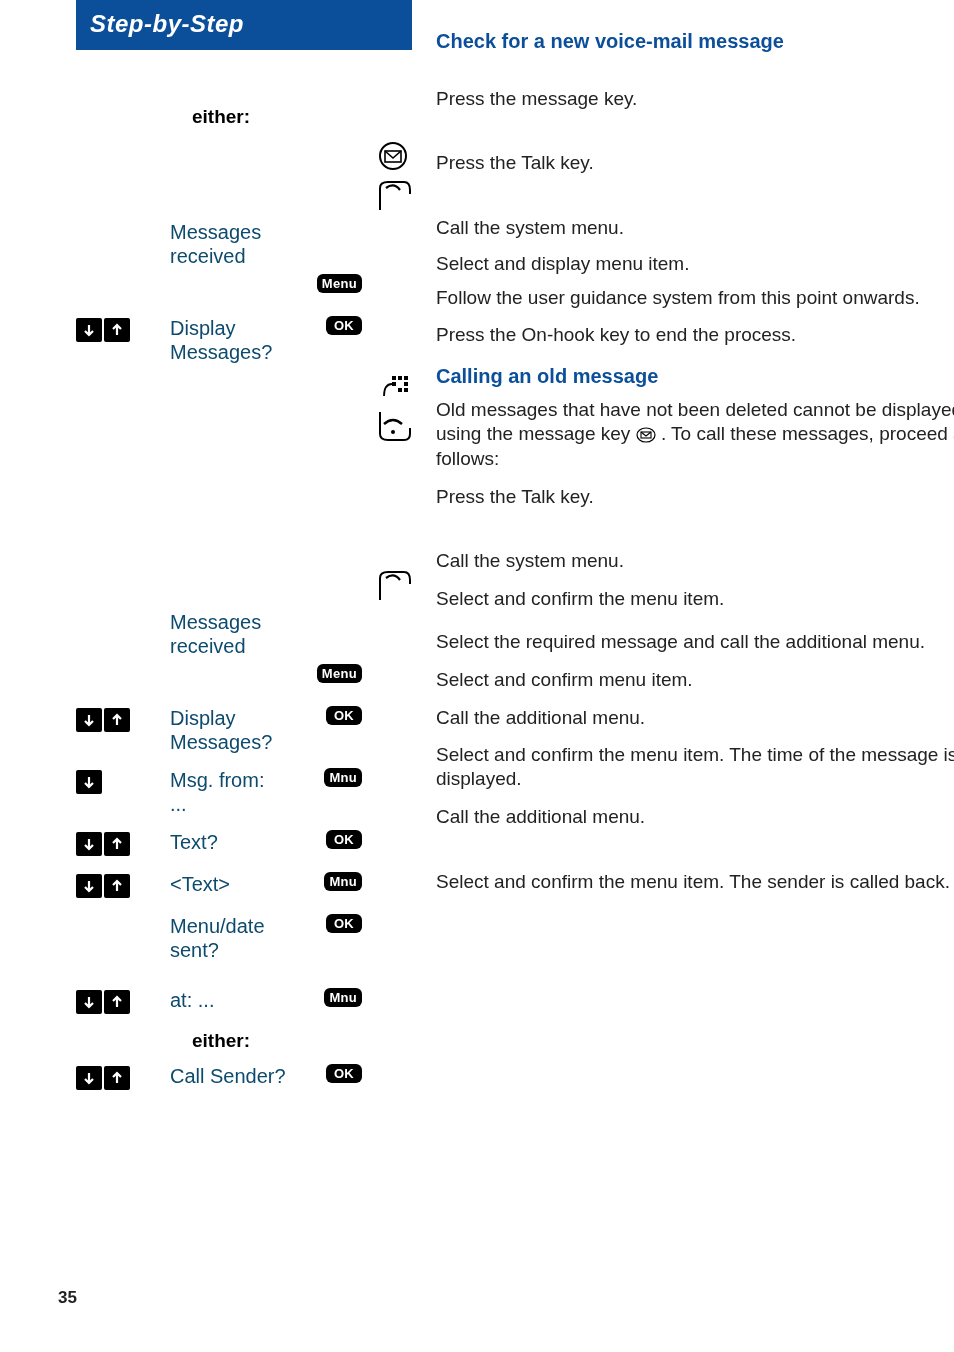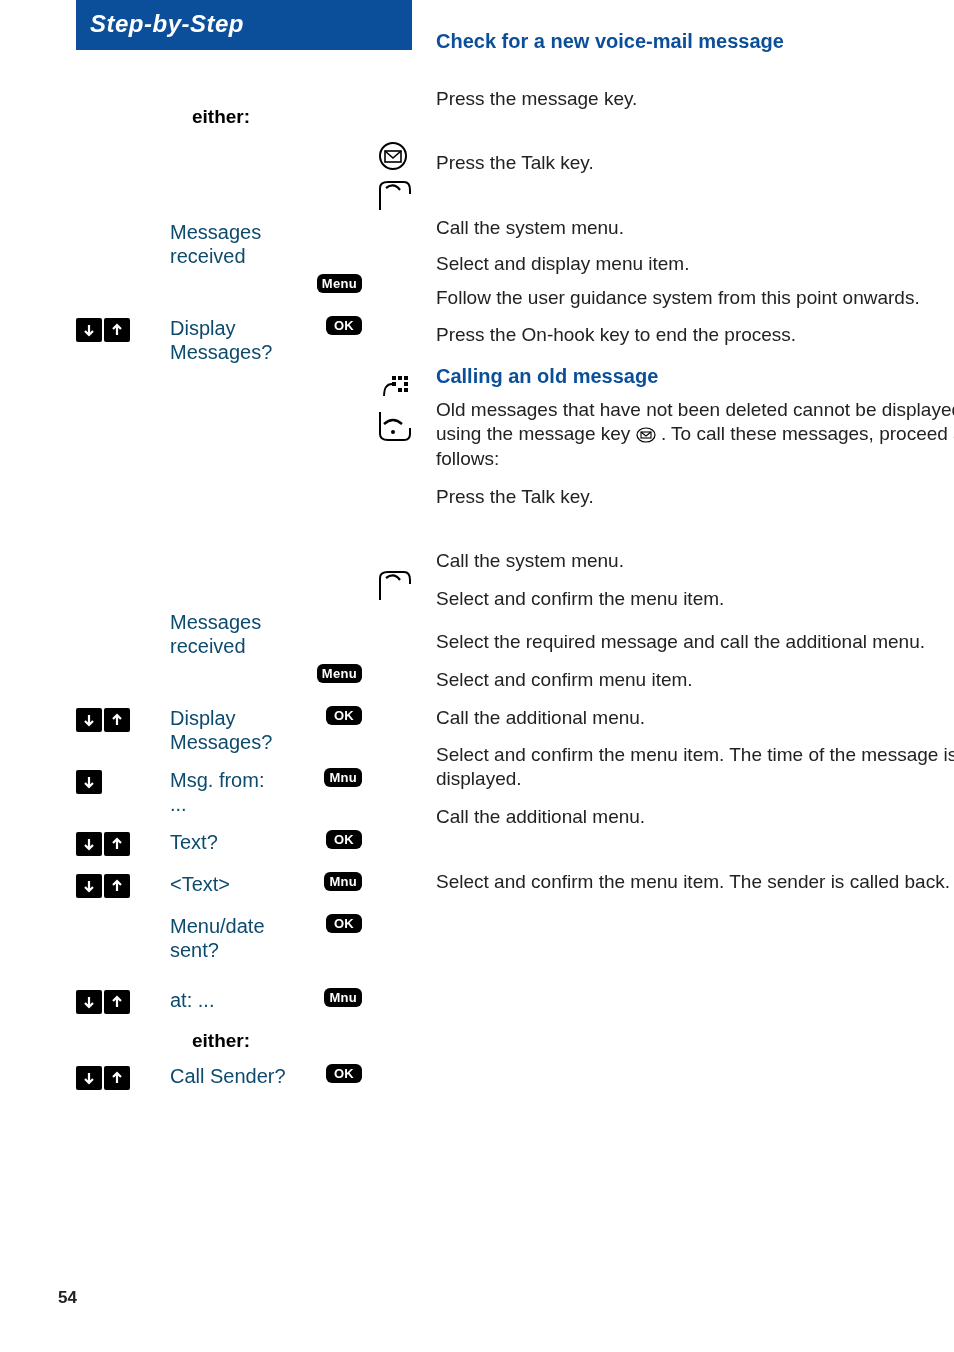--- a/index.html
+++ b/index.html
@@ -318,15 +318,15 @@
     <div class="right-text">Select and confirm the menu item. The time of the message is displayed.</div>
 
     <div style="height:14px"></div>
     <div class="right-text">Call the additional menu.</div>
 
     <div style="height:40px"></div>
     <div class="right-text">Select and confirm the menu item. The sender is called back.</div>
   </div>
 </div>
 
-<div class="page-num">54</div>
+<div class="page-num">35</div>
 
 </div>
 
 </body></html>

